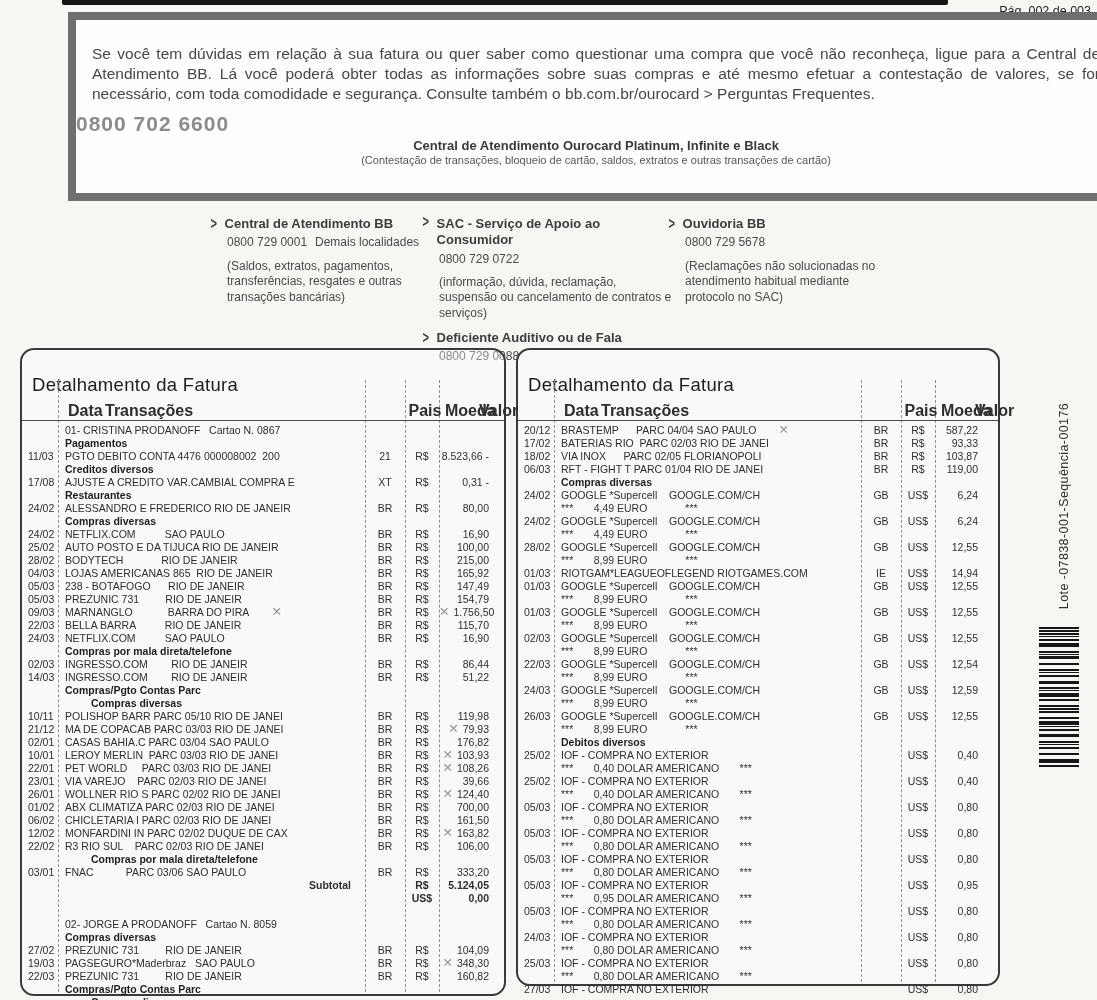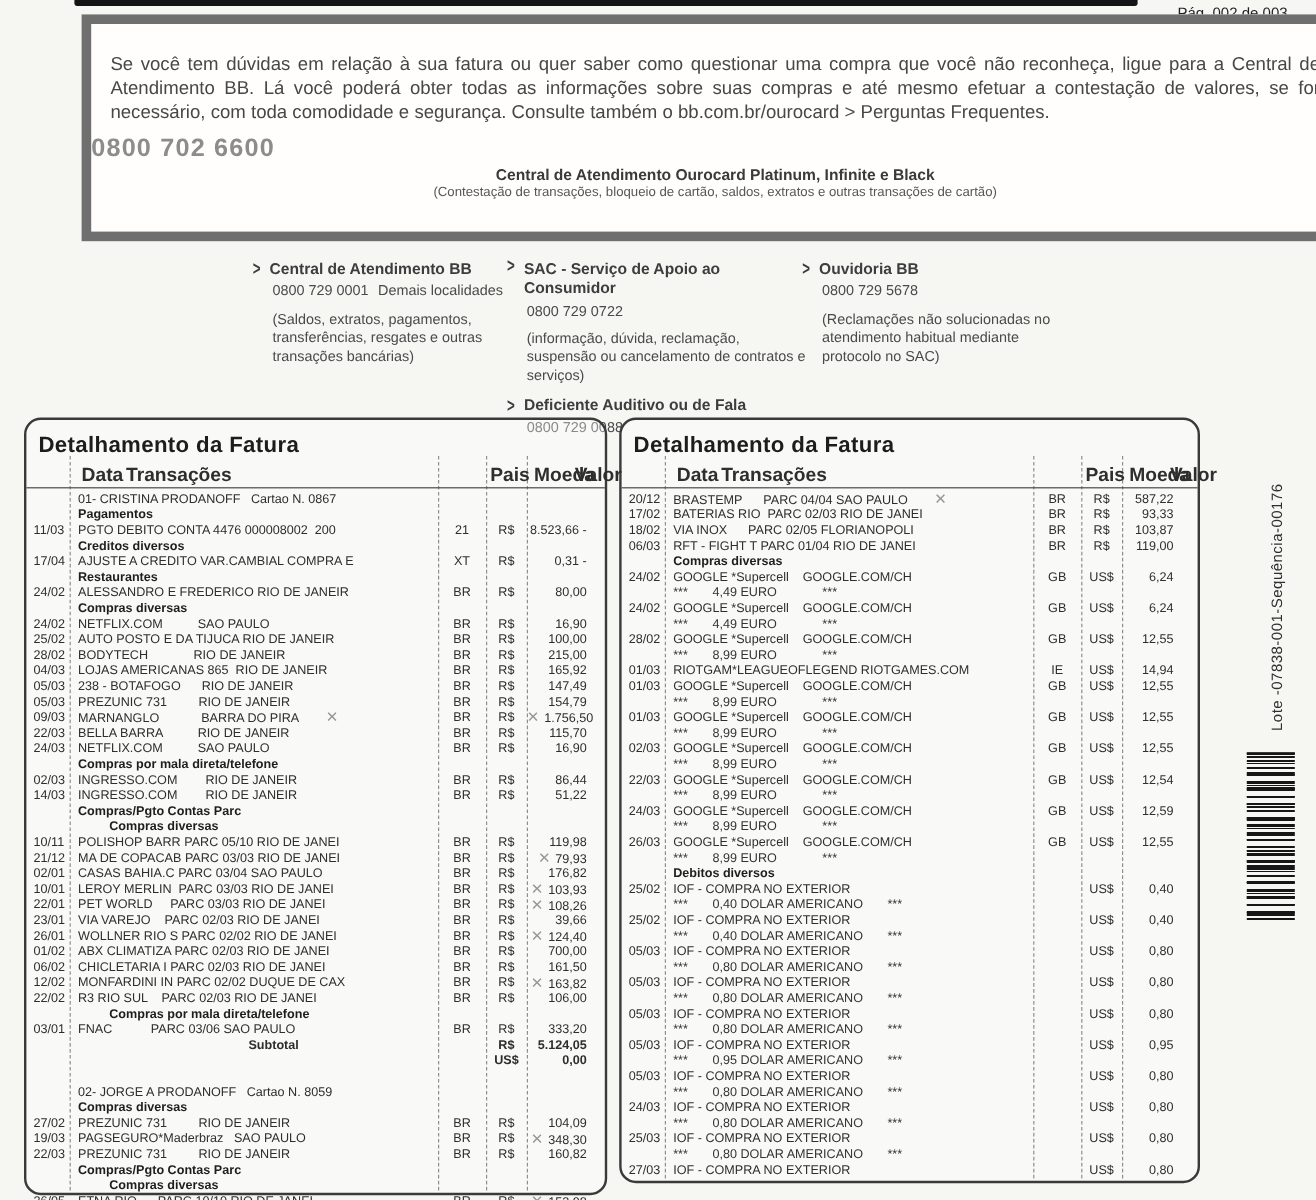--- a/index.html
+++ b/index.html
@@ -4,21 +4,21 @@
 <style>
   html,body{margin:0;padding:0;}
   body{
     width:1097px;height:1000px;position:relative;overflow:hidden;
     background:#f6f6f3;
     font-family:"Liberation Sans","DejaVu Sans",sans-serif;
     color:#2e2e2e;
   }
   
   .scan-strip{position:absolute;left:62px;top:0;width:886px;height:5px;background:#141414;border-radius:0 0 2px 2px;}
-  .page-label{position:absolute;top:4px;right:24px;font-size:12.5px;color:#1f1f1f;}
+  .page-label{position:absolute;top:4px;right:6px;font-size:12.5px;color:#1f1f1f;}
 
   
   .notice{position:absolute;left:68px;top:12px;width:1056px;height:189px;box-sizing:border-box;
     border:8px solid #6f6f6f;background:#fffefd;}
   .notice-text{margin:24px 16px 0;font-size:15.5px;line-height:1.3;color:#474747;text-align:justify;}
   .notice-phone{text-align:left;font-size:21px;font-weight:bold;color:#8c8c8c;margin-top:8px;letter-spacing:1px;}
   .notice-title{text-align:center;font-size:13px;font-weight:bold;color:#3a3a3a;margin-top:2px;}
   .notice-sub{text-align:center;font-size:11px;color:#565656;margin-top:1px;}
 
   
@@ -32,37 +32,37 @@
   .phone-row{display:flex;}
   .phone-num{width:88px;flex:none;}
   .c-note{margin-top:9px;line-height:1.28;}
   .c-phone{margin-top:2px;}
   .c-block2{margin-top:9px;}
 
   
   .dtable{position:absolute;box-sizing:border-box;border:2px solid #3a3a3a;border-radius:14px;background:rgba(255,255,255,.35);}
   #table-left{left:20px;top:348px;width:486px;height:648px;}
   #table-right{left:516px;top:348px;width:484px;height:638px;}
-  .dt-title{height:24px;padding:10px 0 0 10px;font-size:18.5px;font-weight:bold;color:#1d1d1d;letter-spacing:.3px;}
+  .dt-title{height:24px;padding:24px 0 0 10px;font-size:18.5px;font-weight:normal;color:#1d1d1d;letter-spacing:.3px;}
   .dt-head,.tr{display:grid;grid-template-columns:36px 307px 40px 34px 1fr;}
   .dt-head{height:18px;line-height:18px;font-size:16px;font-weight:bold;border-bottom:1.5px solid #4a4a4a;margin-top:4px;position:relative;z-index:2;padding-left:40px;}
   .dt-body{position:relative;z-index:2;padding-top:3px;}
   .vline{position:absolute;top:30px;bottom:2px;width:0;border-left:1px dashed #8f8f8f;z-index:1;}
   .tr{height:13px;line-height:13px;font-size:10.5px;}
   .td{white-space:pre;overflow:visible;}
   .date{padding-left:6px;}
   .desc{padding-left:7px;}
   .desc.ind{padding-left:33px;}
   .pais{text-align:center;}
   .moeda{text-align:center;}
   .valor{text-align:right;}
   #table-left .valor{padding-right:15px;}
   #table-right .valor{padding-right:20px;}
   .sec .desc{font-weight:bold;color:#1e1e1e;}
-  .st .desc{text-align:center;font-weight:bold;padding-right:14px;margin-left:40px;}
+  .st .desc{text-align:right;font-weight:bold;padding-right:14px;margin-left:40px;}
   .st .moeda,.st .valor{font-weight:bold;}
   .subline{color:#333;}
   .mark{color:#979797;font-size:12.5px;font-weight:normal;}
   .desc .mark{margin-left:22px;}
   .valor .mark{margin-right:4px;}
 
   
   .lote{position:absolute;left:950px;top:498px;width:230px;height:16px;
     transform:rotate(-90deg);transform-origin:center;
     font-size:12.5px;color:#2f2f2f;text-align:center;letter-spacing:.4px;}
@@ -164,21 +164,21 @@
         <span class="td valor"><span>8.523,66 -</span></span>
       </div>
       <div class="tr sec">
         <span class="td date"></span>
         <span class="td desc">Creditos diversos</span>
         <span class="td pais"></span>
         <span class="td moeda"></span>
         <span class="td valor"><span></span></span>
       </div>
       <div class="tr r">
-        <span class="td date">17/04</span>
+        <span class="td date">17/08</span>
         <span class="td desc">AJUSTE A CREDITO VAR.CAMBIAL COMPRA E</span>
         <span class="td pais">XT</span>
         <span class="td moeda">R$</span>
         <span class="td valor"><span>0,31 -</span></span>
       </div>
       <div class="tr sec">
         <span class="td date"></span>
         <span class="td desc">Restaurantes</span>
         <span class="td pais"></span>
         <span class="td moeda"></span>

